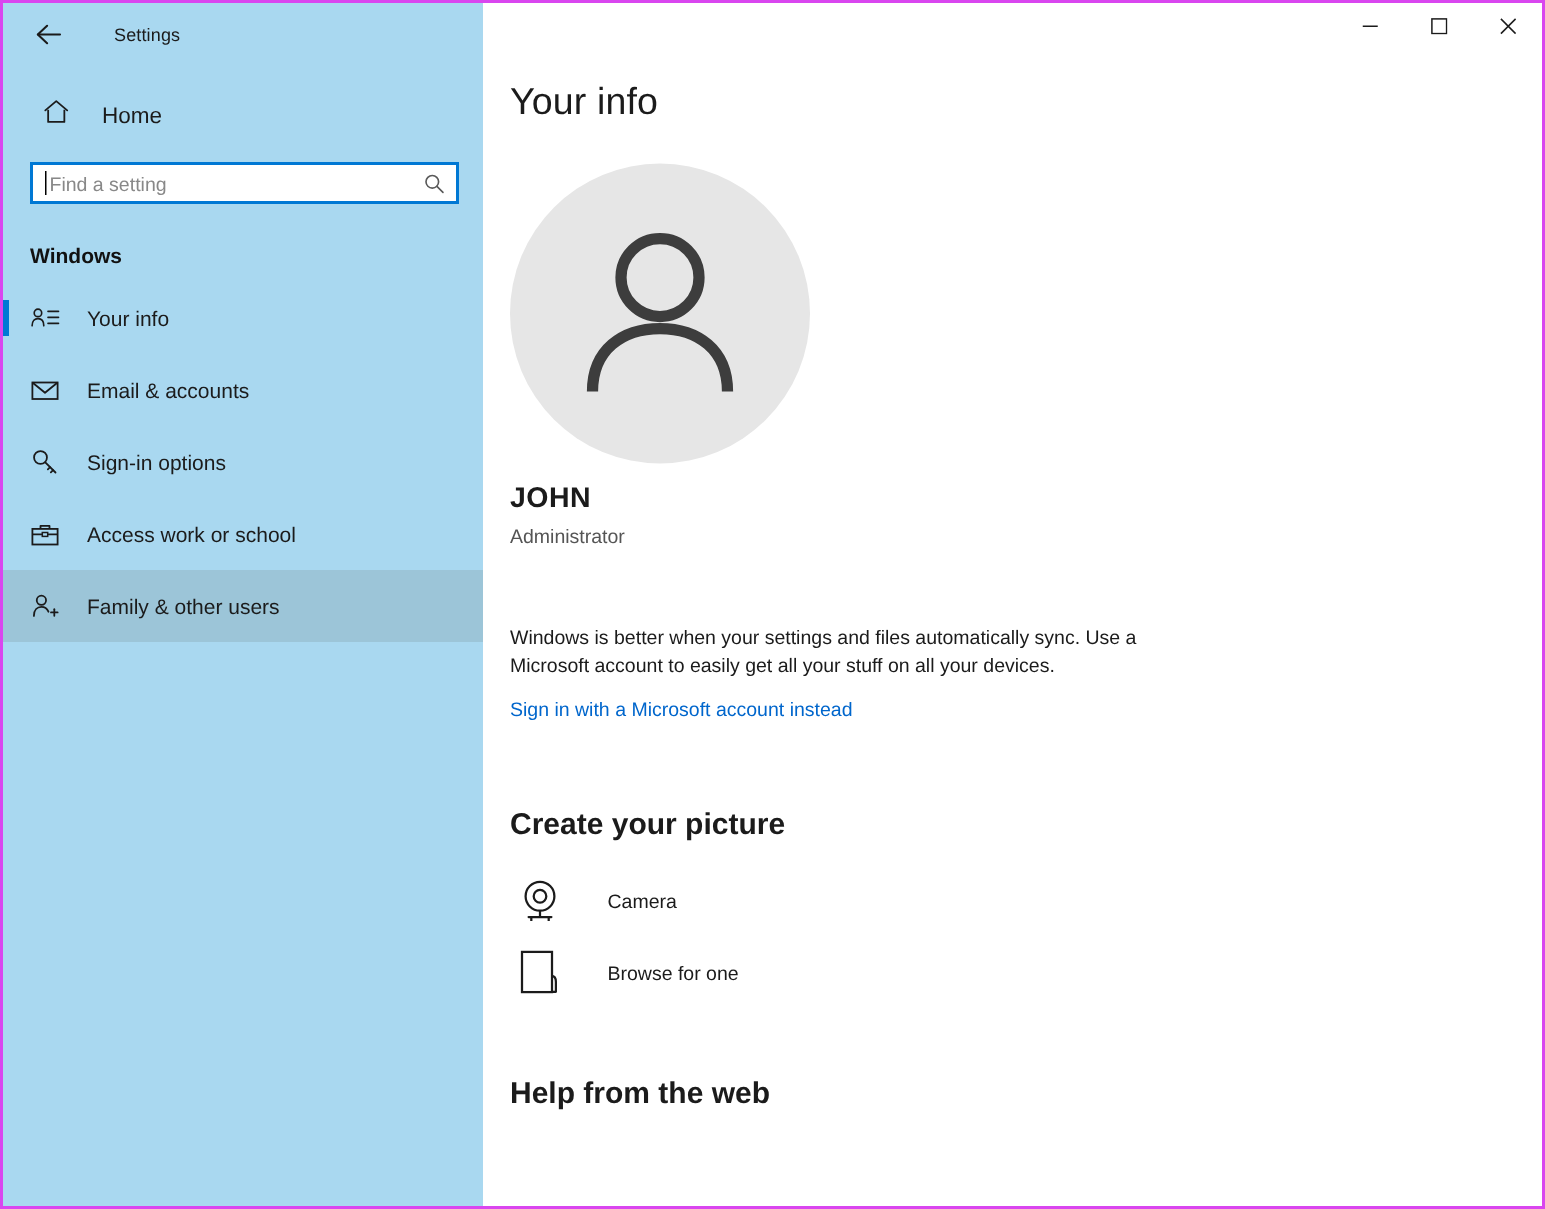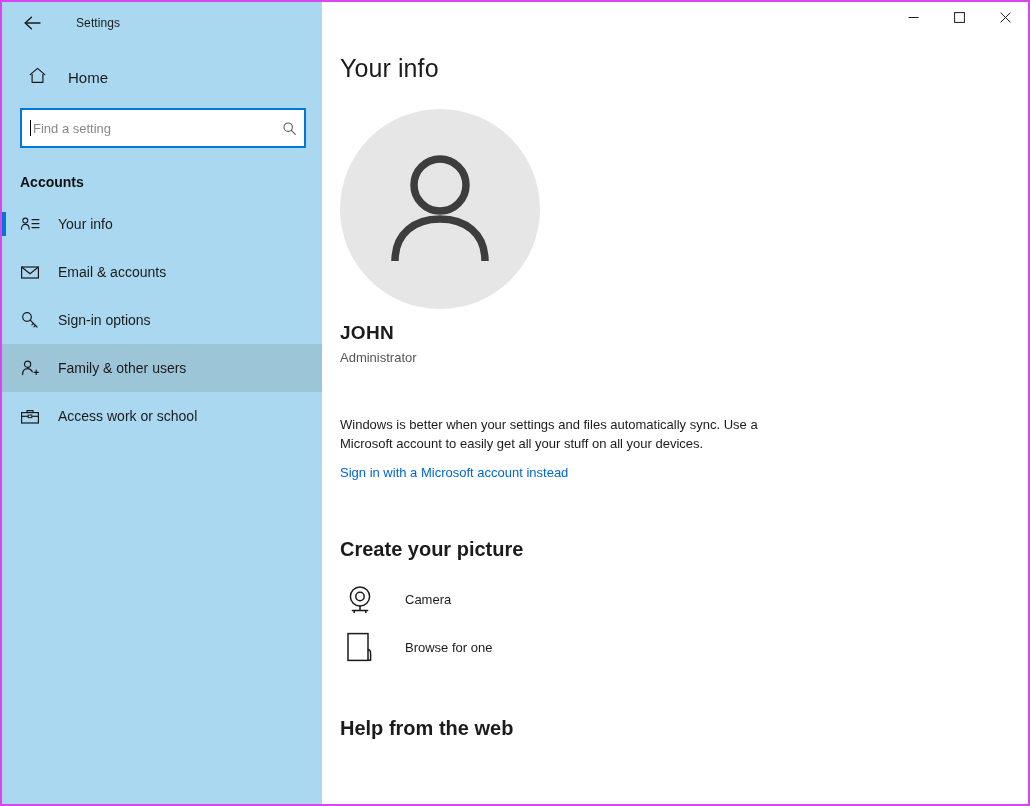--- a/index.html
+++ b/index.html
@@ -68,21 +68,21 @@
     cursor: pointer;
   }
   .home-row .label {
     font-size: 15px;
     color: #1b1b1b;
     margin-left: 21px;
   }
 
   .search-wrap {
     margin: 12px 16px 0 18px;
-    height: 40px;
+    height: 28px;
     background: #ffffff;
     border: 2px solid #0078d4;
     display: flex;
     align-items: center;
     padding: 0 6px 0 0;
     position: relative;
   }
   .caret {
     width: 1px;
     height: 16px;
@@ -279,21 +279,21 @@
       <span class="caret"></span>
       <input class="search-input" type="text" value="" placeholder="Find a setting" style="">
       <span class="search-icon-btn">
         <svg width="15" height="15" viewBox="0 0 15 15" aria-hidden="true">
           <circle cx="6.2" cy="6.2" r="4.2" fill="none" stroke="#5a5a5a" stroke-width="1.1"></circle>
           <line x1="9.3" y1="9.3" x2="13.3" y2="13.3" stroke="#5a5a5a" stroke-width="1.1" stroke-linecap="round"></line>
         </svg>
       </span>
     </div>
 
-    <div class="section-label">Accounts</div>
+    <div class="section-label">Windows</div>
 
     <div class="nav">
 
       <div class="nav-item selected">
         <span class="nav-icon">
           <svg width="20" height="18" viewBox="0 0 20 18" aria-hidden="true">
             <circle cx="5.3" cy="5.6" r="2.5" fill="none" stroke="#1b1b1b" stroke-width="1.1"></circle>
             <path d="M1.4 14.2 C1.4 10.9 3.2 9.4 5.3 9.4 C7.4 9.4 9.2 10.9 9.2 14.2" fill="none" stroke="#1b1b1b" stroke-width="1.1" stroke-linecap="round"></path>
             <line x1="12" y1="4.6" x2="19" y2="4.6" stroke="#1b1b1b" stroke-width="1.1" stroke-linecap="round"></line>
             <line x1="12" y1="8.6" x2="19" y2="8.6" stroke="#1b1b1b" stroke-width="1.1" stroke-linecap="round"></line>
@@ -318,44 +318,44 @@
           <svg width="20" height="20" viewBox="0 0 20 20" aria-hidden="true">
             <circle cx="7" cy="7" r="4.3" fill="none" stroke="#1b1b1b" stroke-width="1.2"></circle>
             <line x1="10.2" y1="10.2" x2="17" y2="17" stroke="#1b1b1b" stroke-width="1.2" stroke-linecap="round"></line>
             <line x1="13.4" y1="13.4" x2="11.9" y2="14.9" stroke="#1b1b1b" stroke-width="1.2" stroke-linecap="round"></line>
             <line x1="15.4" y1="15.4" x2="13.9" y2="16.9" stroke="#1b1b1b" stroke-width="1.2" stroke-linecap="round"></line>
           </svg>
         </span>
         <span class="nav-label">Sign-in options</span>
       </div>
 
+      <div class="nav-item">
+        <span class="nav-icon">
+          <svg width="20" height="17" viewBox="0 0 20 17" aria-hidden="true">
+            <rect x="1.6" y="4.6" width="16.8" height="10.4" fill="none" stroke="#1b1b1b" stroke-width="1.2"></rect>
+            <path d="M7 4.4 V2.6 H13 V4.4" fill="none" stroke="#1b1b1b" stroke-width="1.2" stroke-linejoin="round"></path>
+            <line x1="1.8" y1="8.3" x2="18.2" y2="8.3" stroke="#1b1b1b" stroke-width="1.2"></line>
+            <rect x="8.2" y="7" width="3.6" height="2.6" fill="#a9d8f0" stroke="#1b1b1b" stroke-width="1"></rect>
+          </svg>
+        </span>
+        <span class="nav-label">Access work or school</span>
+      </div>
+
       <div class="nav-item hovered">
         <span class="nav-icon">
           <svg width="20" height="20" viewBox="0 0 20 20" aria-hidden="true">
             <circle cx="7.6" cy="6.2" r="3.1" fill="none" stroke="#1b1b1b" stroke-width="1.2"></circle>
             <path d="M2.6 16.6 C2.6 12.6 4.9 10.6 7.6 10.6 C9.6 10.6 11.4 11.7 12.3 13.8" fill="none" stroke="#1b1b1b" stroke-width="1.2" stroke-linecap="round"></path>
             <line x1="14" y1="14.3" x2="18.4" y2="14.3" stroke="#1b1b1b" stroke-width="1.2" stroke-linecap="round"></line>
             <line x1="16.2" y1="12.1" x2="16.2" y2="16.5" stroke="#1b1b1b" stroke-width="1.2" stroke-linecap="round"></line>
           </svg>
         </span>
         <span class="nav-label">Family &amp; other users</span>
       </div>
 
-      <div class="nav-item">
-        <span class="nav-icon">
-          <svg width="20" height="17" viewBox="0 0 20 17" aria-hidden="true">
-            <rect x="1.6" y="4.6" width="16.8" height="10.4" fill="none" stroke="#1b1b1b" stroke-width="1.2"></rect>
-            <path d="M7 4.4 V2.6 H13 V4.4" fill="none" stroke="#1b1b1b" stroke-width="1.2" stroke-linejoin="round"></path>
-            <line x1="1.8" y1="8.3" x2="18.2" y2="8.3" stroke="#1b1b1b" stroke-width="1.2"></line>
-            <rect x="8.2" y="7" width="3.6" height="2.6" fill="#a9d8f0" stroke="#1b1b1b" stroke-width="1"></rect>
-          </svg>
-        </span>
-        <span class="nav-label">Access work or school</span>
-      </div>
-
 
     </div>
   </div>
 
   <div class="main">
 
     <div class="win-controls">
       <button class="win-btn">
         <svg width="11" height="11" viewBox="0 0 11 11" aria-hidden="true">
           <line x1="0.5" y1="5.5" x2="10.5" y2="5.5" stroke="#1b1b1b" stroke-width="1"></line>

